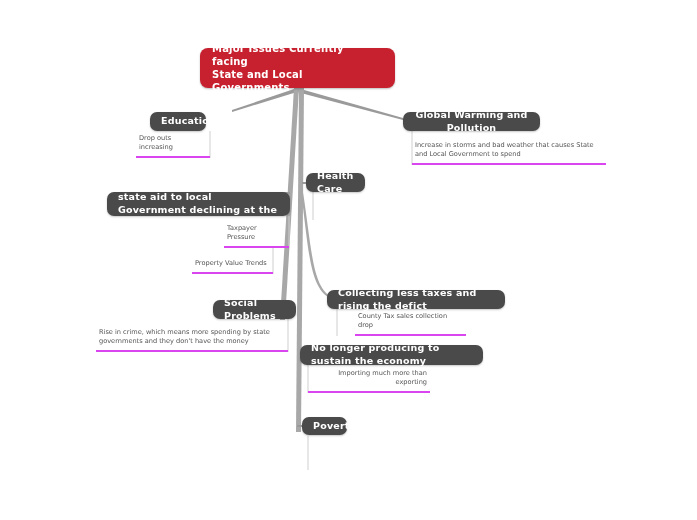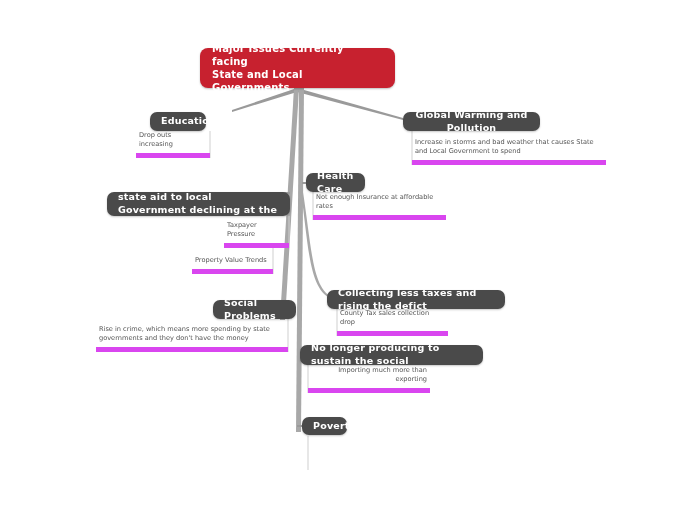--- a/index.html
+++ b/index.html
@@ -50,21 +50,21 @@
   }
 
   
   .leaf {
     position: absolute;
     box-sizing: border-box;
     color: #555555;
     font-size: 6.6px;
     line-height: 1.45;
     padding: 2px 3px 3px 3px;
-    border-bottom: 5px solid #d946ef;
+    border-bottom: 2px solid #d946ef;
     display: flex;
     align-items: flex-end;
   }
   .leaf span { display: block; }
 </style>
 </head>
 <body>
 
 <div id="canvas">
 
@@ -125,23 +125,20 @@
   <div class="node topic" style="left:403px; top:112px; width:137px; height:19px;text-align:center;">
     <span>Global Warming and Pollution</span>
   </div>
   <div class="leaf" style="left:412px; top:144px; width:194px; height:21px;">
     <span>Increase in storms and bad weather that causes State and Local Government to spend</span>
   </div>
 
   <div class="node topic" style="left:306px; top:173px; width:59px; height:19px;">
     <span>Health Care</span>
   </div>
-  <div class="leaf" style="left:313px; top:204px; width:133px; height:16px;">
-    <span>Not enough Insurance at affordable rates</span>
-  </div>
 
   <div class="node topic" style="left:107px; top:192px; width:183px; height:24px;">
     <div>
       <span>Property tax revenue and state aid to local</span><br>
       <span>Government declining at the same time</span>
     </div>
   </div>
   <div class="leaf" style="left:224px; top:234px; width:65px; height:14px;">
     <span>Taxpayer Pressure</span>
   </div>
@@ -152,26 +149,26 @@
   <div class="node topic" style="left:213px; top:300px; width:83px; height:19px;">
     <span>Social Problems</span>
   </div>
   <div class="leaf" style="left:96px; top:331px; width:192px; height:21px;justify-content:flex-end;">
     <span>Rise in crime, which means more spending by state governments and they don't have the money</span>
   </div>
 
   <div class="node topic" style="left:327px; top:290px; width:178px; height:19px;">
     <span>Collecting less taxes and rising the defict</span>
   </div>
-  <div class="leaf" style="left:337px; top:322px; width:111px; height:14px;">
+  <div class="leaf" style="left:355px; top:322px; width:111px; height:14px;">
     <span>County Tax sales collection drop</span>
   </div>
 
   <div class="node topic" style="left:300px; top:345px; width:183px; height:20px;">
-    <span>No longer producing to sustain the social</span>
+    <span>No longer producing to sustain the economy</span>
   </div>
   <div class="leaf" style="left:308px; top:379px; width:122px; height:14px;text-align:right;">
     <span>Importing much more than exporting</span>
   </div>
 
   <div class="node topic" style="left:302px; top:417px; width:45px; height:18px;">
     <span>Poverty</span>
   </div>
 
 </div>

